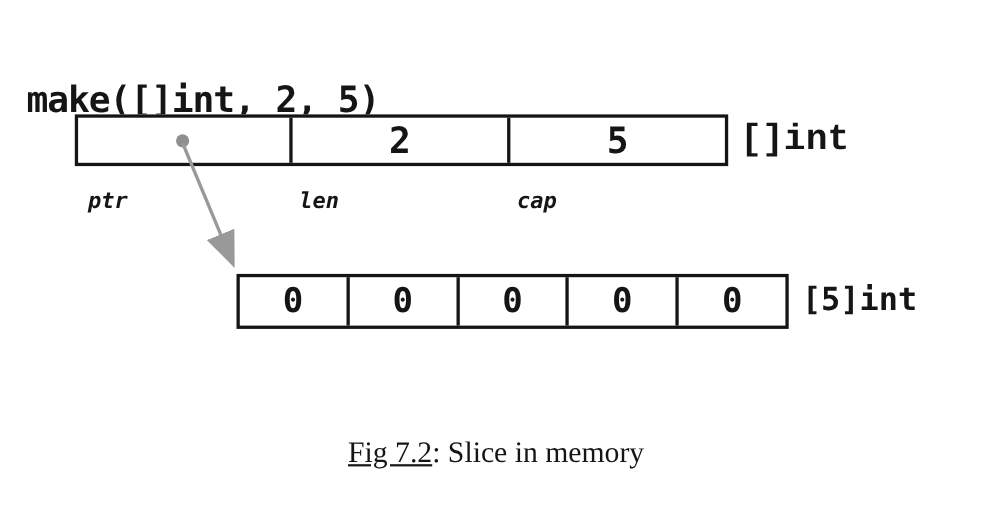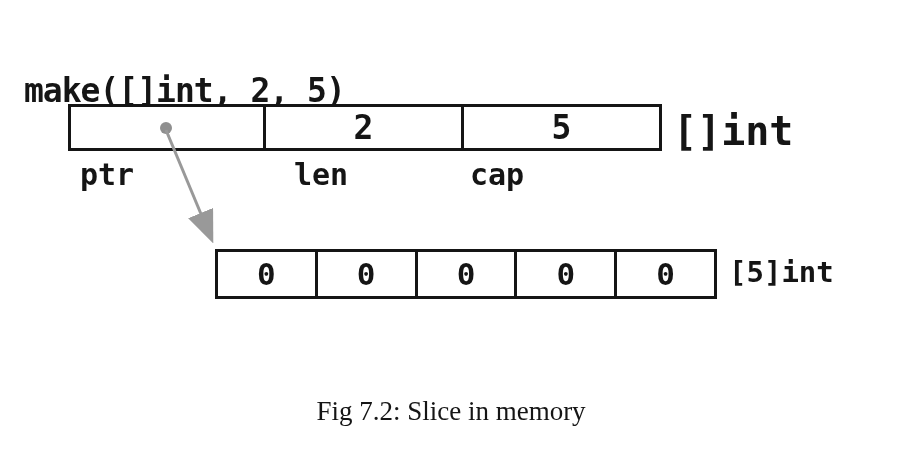--- a/index.html
+++ b/index.html
@@ -49,30 +49,32 @@
   }
   .slice-cell:last-child { border-right: none; }
   #cell-ptr { width: 195px; }
   #cell-len { width: 198px; }
   #cell-cap { flex: 1; }
 
   #slice-type {
     position: absolute;
     left: 673px;
     top: 108px;
-    font-size: 40px;
+    font-size: 33px;
+    font-family: Liberation Mono, monospace;
   }
 
   .field-label {
     position: absolute;
-    top: 157px;
-    font-size: 30px;
+    top: 170px;
+    font-size: 20px;
+    font-style: italic;
   }
   #label-ptr { left: 80px; }
-  #label-len { left: 272px; margin-left: 22px; }
+  #label-len { left: 272px; }
   #label-cap { left: 470px; text-align: center; }
 
   
   #array-box {
     position: absolute;
     left: 215px;
     top: 249px;
     width: 502px;
     height: 50px;
     border: 3px solid #151515;
@@ -109,21 +111,21 @@
   #caption {
     position: absolute;
     top: 396px;
     left: 0;
     width: 100%;
     text-align: center;
     font-family: "Liberation Serif", serif;
     font-size: 27px;
     color: #151515;
   }
-  #caption .figref { }
+  #caption .figref { text-decoration: underline; }
 </style>
 </head>
 <body>
 
 <div id="title" class="mono">make([]int, 2, 5)</div>
 
 <div id="slice-box">
   <div id="cell-ptr" class="slice-cell mono"></div>
   <div id="cell-len" class="slice-cell mono">2</div>
   <div id="cell-cap" class="slice-cell mono">5</div>

